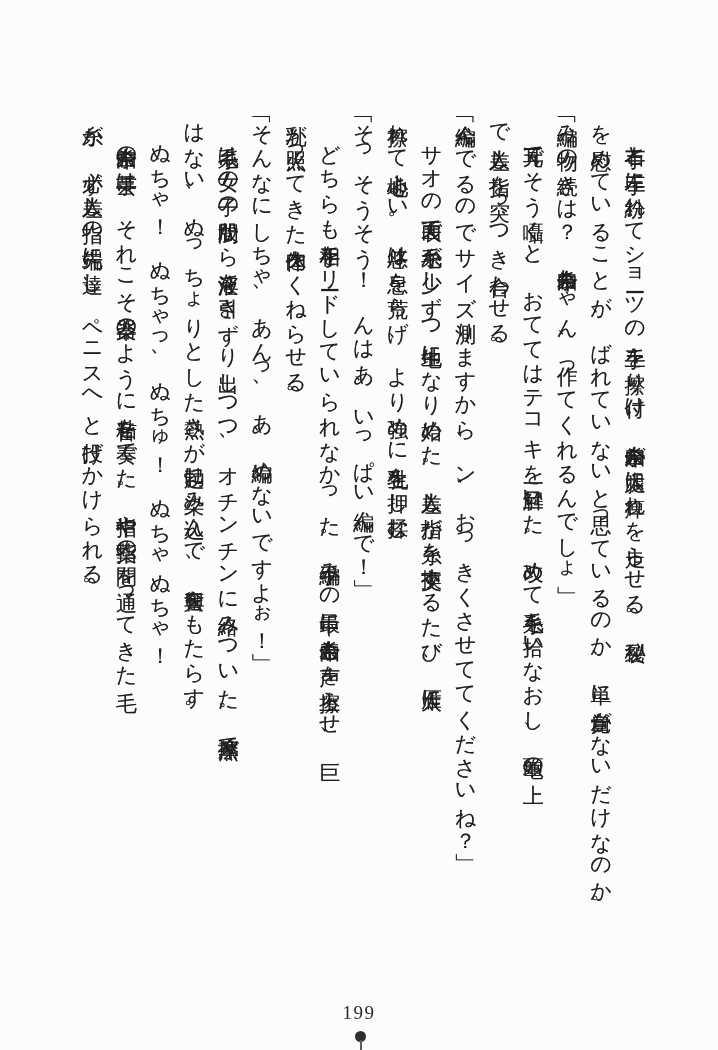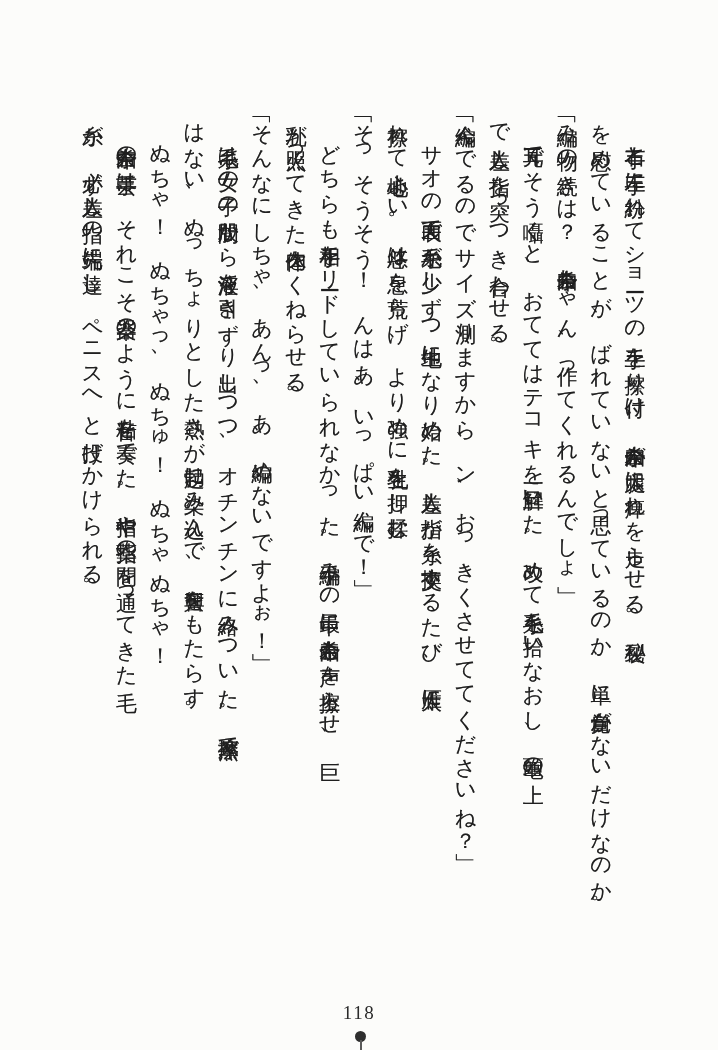--- a/index.html
+++ b/index.html
@@ -85,20 +85,20 @@
     <p class="text-column">　どちらも相手をリードしていられなかった。手編みの最中に由希奈も声を上擦らせ、巨</p>
     <p class="text-column">乳が火照ってきた肉体をくねらせる。</p>
     <p class="text-column">「そんなにしちゃ、あんっ、あ、編めないですよぉ！」</p>
     <p class="text-column">　毛糸は女の子の股間から淫液を引きずり出しつつ、オチンチンに絡みついた。摩擦熱で</p>
     <p class="text-column">はない、ぬっちょりとした熱さが勃起に染み込んで、興奮をもたらす。</p>
     <p class="text-column">　ぬちゃ！　ぬちゃっ、ぬちゅ！　ぬちゃぬちゃ！</p>
     <p class="text-column">　由希奈の手芸は、それこそ楽器のように粘音を奏でた。中指や薬指の間を通ってきた毛</p>
     <p class="text-column">糸が、必ず人差し指の先端に達し、ペニスへと投げかけられる。</p>
   </main>
 
-  <div class="page-number">118</div>
+  <div class="page-number">199</div>
 
   <div class="binding-mark">
     <span class="binding-dot"></span>
     <span class="binding-stem"></span>
   </div>
 
 </div>
 
 </body></html>

